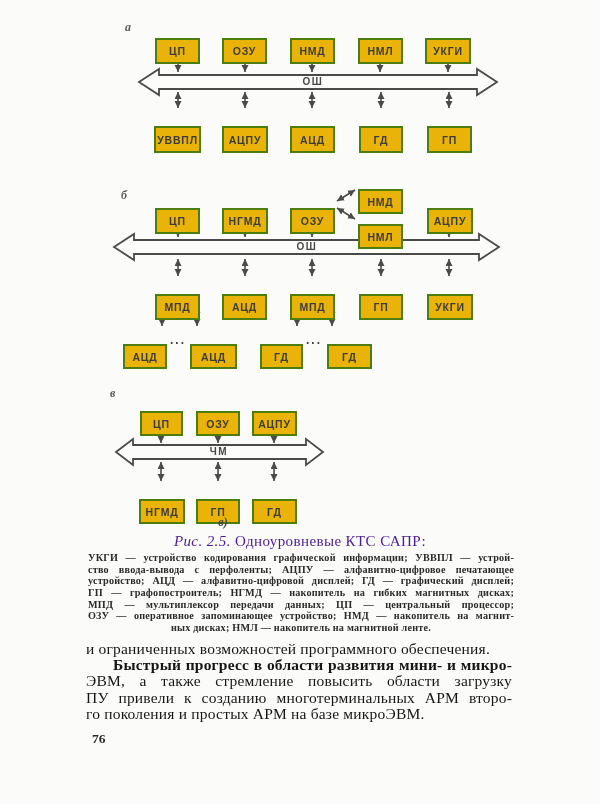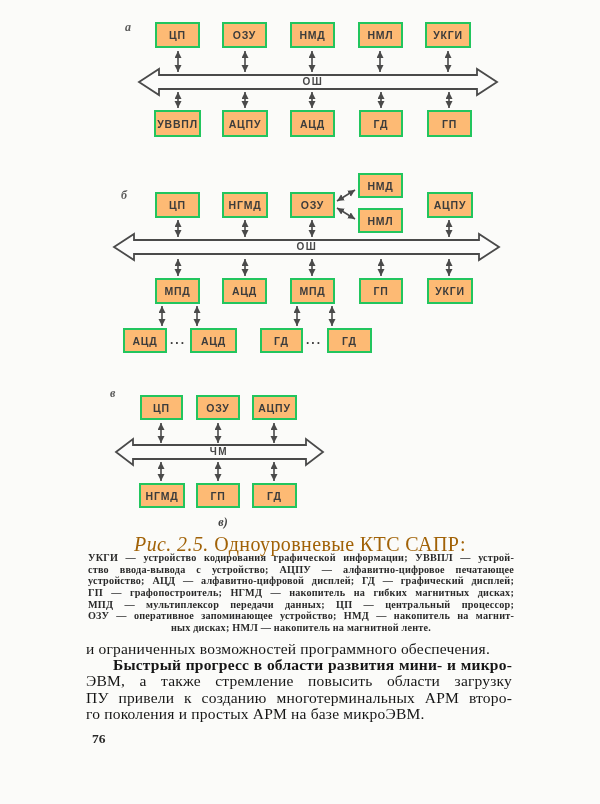--- a/index.html
+++ b/index.html
@@ -4,45 +4,45 @@
 <style>
   html,body{margin:0;padding:0;background:#e8e8e6;}
   .page{
     position:relative;width:600px;height:804px;margin:0 auto;
     background:#fbfbf9;overflow:hidden;
     font-family:"Liberation Serif",serif;color:#1c1c1c;
   }
   .layer{position:absolute;left:0;top:0;}
   .node{
     position:absolute;box-sizing:border-box;
-    border:2px solid #22c55e;background:#fdba74;
+    border:2px solid #4d7c0f;background:#eab308;
     display:flex;align-items:center;justify-content:center;
     font:700 10.5px "Liberation Sans",sans-serif;
-    letter-spacing:.8px;color:#3c3c3c;z-index:3;
+    letter-spacing:.8px;color:#3c3c3c;z-index:3;margin-top:16px;
   }
   .bus-label{
     position:absolute;z-index:4;text-align:center;
     font:700 10px "Liberation Sans",sans-serif;
     letter-spacing:1.5px;color:#474747;
   }
   .diagram-letter{
     position:absolute;z-index:4;
     font:italic 700 12px "Liberation Serif",serif;color:#5a5a5a;
   }
   .ellipsis{
     position:absolute;z-index:4;text-align:center;
     font:700 12px "Liberation Sans",sans-serif;letter-spacing:2px;color:#3c3c3c;
   }
   .sub-label{
     position:absolute;z-index:4;text-align:center;
     font:italic 700 12px "Liberation Serif",serif;color:#444;
   }
   .caption{
     position:absolute;left:88px;top:533px;width:424px;z-index:4;
-    text-align:center;font-size:20px;color:#a16207;letter-spacing:.4px;
+    text-align:center;font-size:15px;color:#4c1d95;letter-spacing:.4px;
   }
   .caption .cap-prefix{font-style:italic;}
   .legend{position:absolute;left:88px;top:552px;width:426px;z-index:4;}
   .legend-line{
     font:700 10.2px "Liberation Serif",serif;color:#2a2a2a;
     line-height:11.7px;height:11.7px;overflow:hidden;
     text-align:justify;text-align-last:justify;letter-spacing:.2px;
   }
   .legend-line.last{text-align:center;text-align-last:center;}
   .bodytext{position:absolute;left:86px;top:641px;width:426px;z-index:4;}
@@ -163,21 +163,21 @@
   <div class="node" style="left:196px;top:483px;width:44px;height:25px">ГП</div>
   <div class="node" style="left:252px;top:483px;width:45px;height:25px">ГД</div>
   <div class="sub-label" style="left:208px;top:515px;width:30px">в)</div>
 
   <div class="caption">
     <span class="cap-prefix">Рис. 2.5.</span><span> Одноуровневые КТС САПР:</span>
   </div>
 
   <div class="legend">
     <div class="legend-line">УКГИ — устройство кодирования графической информации; УВВПЛ — устрой-</div>
-    <div class="legend-line">ство ввода-вывода с устройство; АЦПУ — алфавитно-цифровое печатающее</div>
+    <div class="legend-line">ство ввода-вывода с перфоленты; АЦПУ — алфавитно-цифровое печатающее</div>
     <div class="legend-line">устройство; АЦД — алфавитно-цифровой дисплей; ГД — графический дисплей;</div>
     <div class="legend-line">ГП — графопостроитель; НГМД — накопитель на гибких магнитных дисках;</div>
     <div class="legend-line">МПД — мультиплексор передачи данных; ЦП — центральный процессор;</div>
     <div class="legend-line">ОЗУ — оперативное запоминающее устройство; НМД — накопитель на магнит-</div>
     <div class="legend-line last">ных дисках; НМЛ — накопитель на магнитной ленте.</div>
   </div>
 
   <div class="bodytext">
     <div class="body-line para-end">и ограниченных возможностей программного обеспечения.</div>
     <div class="body-line indent">Быстрый прогресс в области развития мини- и микро-</div>

